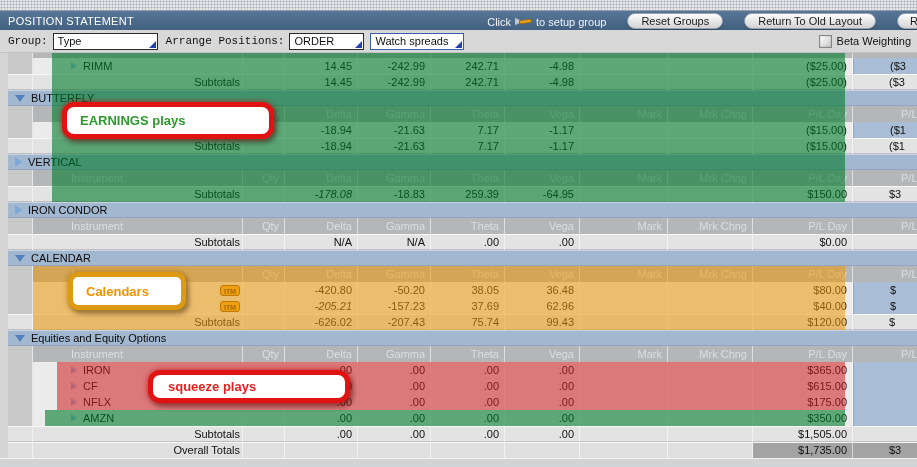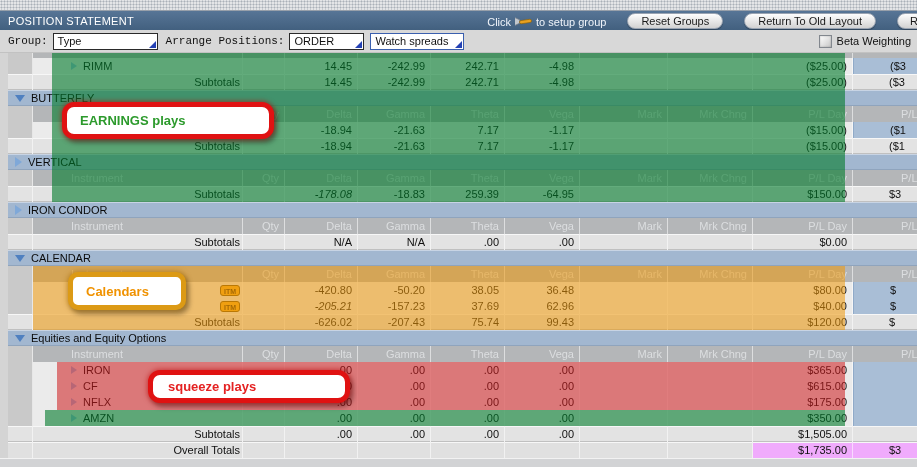--- a/index.html
+++ b/index.html
@@ -75,21 +75,21 @@
   .hdr-plopen { padding-left:48px; }
   .r-data .cell { background:#ebebeb; }
   .r-data .c-gutter { background:#c9c9c9; }
   .r-data .c-plopen { background:#a9bed6; border-left:1px solid #90aac8; }
   .r-colhdr .cell { background:#b4b6b8; color:#dcdee0; }
   .r-colhdr .c-gutter { background:#c9c9c9; }
   .r-partial .cell { background:#b4b6b8; }
   .r-partial .c-gutter { background:#c9c9c9; }
   .r-subtotal .cell { background:#e3e3e3; box-shadow:inset 0 1px 0 #f7f7f7, inset 0 -1px 0 #c0c0c0; }
   .r-overall .cell { background:#e0e0e0; box-shadow:inset 0 1px 0 #f7f7f7; }
-  .r-overall .c-plday, .r-overall .c-plopen { background:#f0abfc; }
+  .r-overall .c-plday, .r-overall .c-plopen { background:#a3a3a3; }
   .r-section {
     background:#a2b7d0; align-items:center; padding-left:7px; gap:6px;
     border-top:1px solid #c8d4e4; border-bottom:1px solid #8fa4bd; color:#0a0a0a;
   }
   .sec-label { font-size:11px; }
   .tri-down { width:0; height:0; border-left:5px solid transparent; border-right:5px solid transparent; border-top:7px solid #4f80c0; }
   .tri-right { width:0; height:0; border-top:5px solid transparent; border-bottom:5px solid transparent; border-left:7px solid #7fa8d8; }
   .exp {
     width:0; height:0; margin-right:6px; flex:none;
     border-top:4px solid transparent; border-bottom:4px solid transparent;

